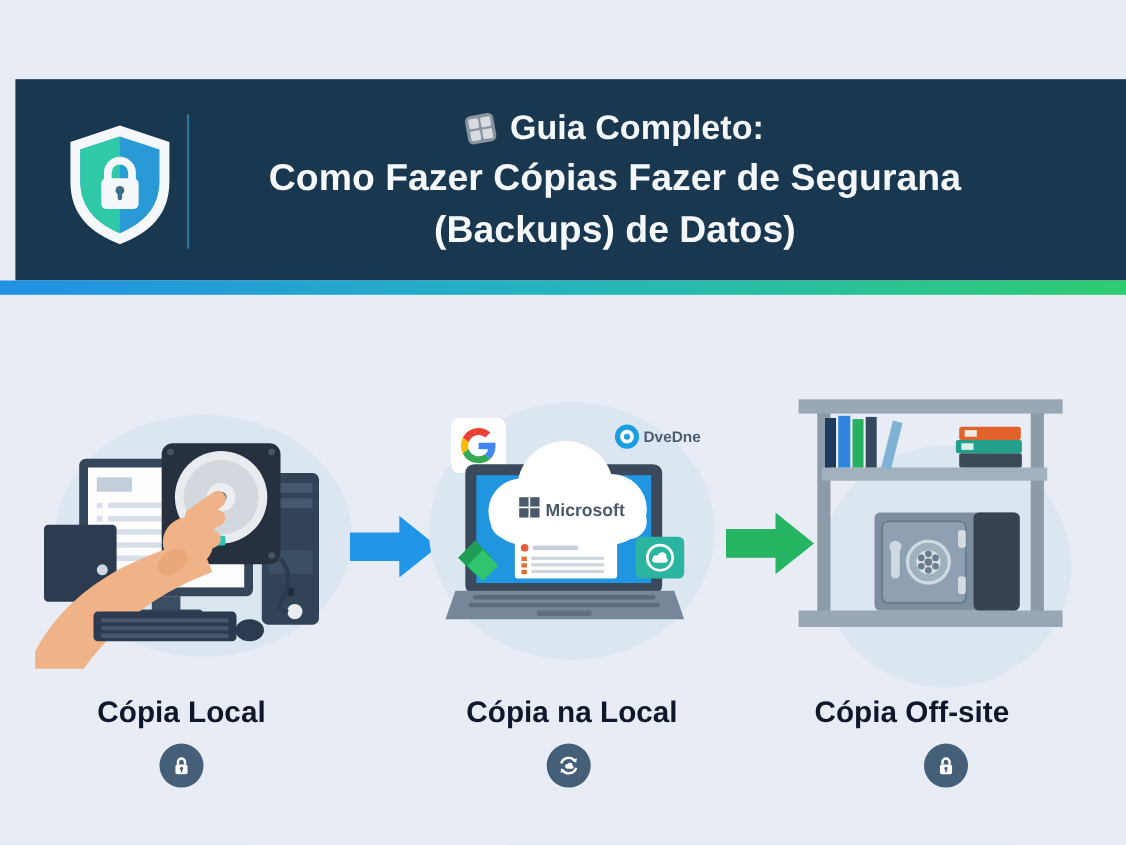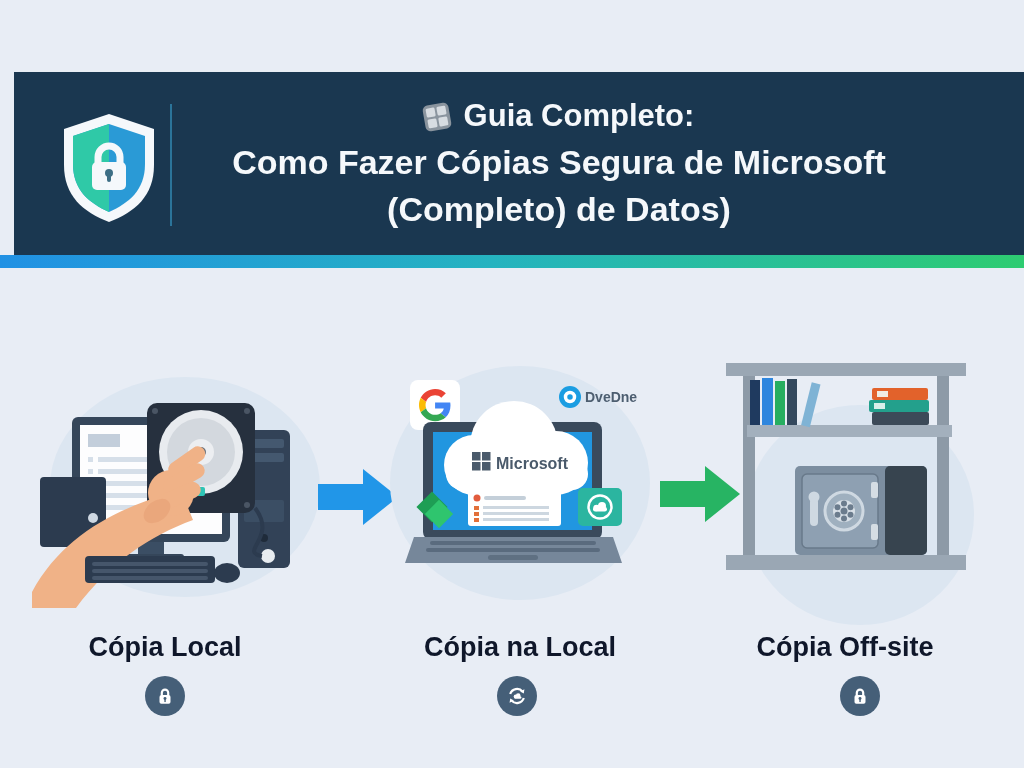--- a/index.html
+++ b/index.html
@@ -43,22 +43,22 @@
       <g>
         <path d="M48 56 v-7 a11 11 0 0 1 22 0 v7" fill="none" stroke="#f5f8fb" stroke-width="7"></path>
         <rect x="42" y="54" width="34" height="28" rx="5" fill="#f5f8fb"></rect>
         <circle cx="59" cy="65" r="4" fill="#3d6e85"></circle>
         <rect x="57" y="66" width="4" height="8" rx="2" fill="#3d6e85"></rect>
       </g>
     </svg>
     <div id="separator" class="abs"></div>
     <div id="title" class="abs">
       <div class="tline t1"><span id="grid-icon" aria-label="Guia Completo:"><i></i><i></i><i></i><i></i></span><span>Guia Completo:</span></div>
-      <div class="tline t2">Como Fazer Cópias Segura de Microsoft</div>
-      <div class="tline t3">(Completo) de Datos)</div>
+      <div class="tline t2">Como Fazer Cópias Fazer de Segurana</div>
+      <div class="tline t3">(Backups) de Datos)</div>
     </div>
   </div>
   <div id="accent-bar" class="abs"></div>
 
   <svg class="abs" style="left:30px;top:360px;" width="290" height="250" viewBox="0 0 290 250">
     <ellipse cx="155" cy="127" rx="135" ry="110" fill="#dce6f1"></ellipse>
 
     <g>
       <rect x="42" y="57" width="158" height="125" rx="6" fill="#35465a"></rect>
       <rect x="50" y="65" width="142" height="109" fill="#fdfdfe"></rect>
@@ -250,21 +250,21 @@
       </g>
       <circle cx="92" cy="147" r="5.5" fill="#cfd9e2"></circle>
       <rect x="88" y="148" width="8" height="28" rx="4" fill="#cfd9e2"></rect>
       <rect x="149" y="132" width="7" height="16" rx="2" fill="#d5dde4"></rect>
       <rect x="149" y="174" width="7" height="16" rx="2" fill="#d5dde4"></rect>
     </g>
   </svg>
 
   <div class="abs step-label" style="left:20px;width:290px;">Cópia Local</div>
   <div class="abs step-label" style="left:375px;width:290px;">Cópia na Local</div>
-  <div class="abs step-label" style="left:700px;width:290px;text-align:center;">Cópia Off-site</div>
+  <div class="abs step-label" style="left:684px;width:290px;text-align:center;">Cópia Off-site</div>
 
   <div class="abs badge" style="left:145px;">
     <svg width="22" height="22" viewBox="0 0 24 24">
       <path d="M8.5 11 V8.5 a3.5 3.5 0 0 1 7 0 V11" fill="none" stroke="#ffffff" stroke-width="2.4"></path>
       <rect x="6" y="11" width="12" height="9.5" rx="2" fill="#ffffff"></rect>
       <circle cx="12" cy="14.8" r="1.6" fill="#455f78"></circle>
       <rect x="11.3" y="15.4" width="1.5" height="3.2" fill="#455f78"></rect>
     </svg>
   </div>
   <div class="abs badge" style="left:497px;">

